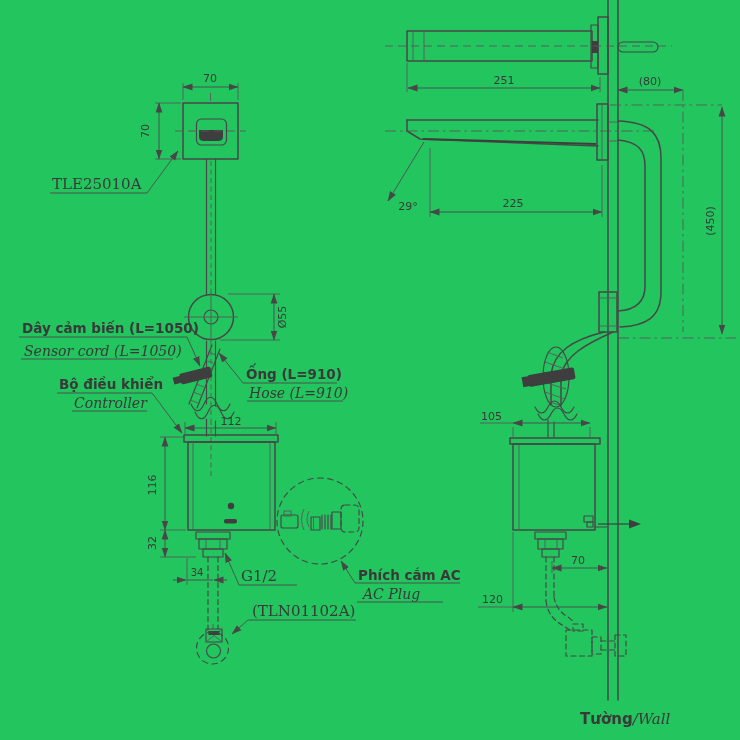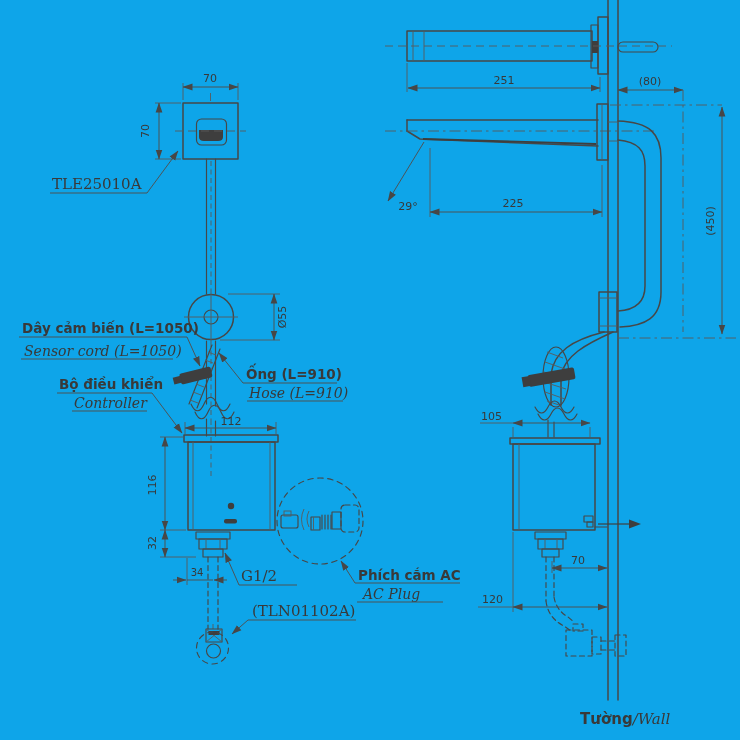--- a/index.html
+++ b/index.html
@@ -1,16 +1,16 @@
 <!DOCTYPE html>
 <html><head>
 <meta charset="utf-8">
 <style>
   html,body{margin:0;padding:0;background:#ffffff}
-  .page{width:740px;height:740px;background:#0ea5e9;position:relative;overflow:hidden;
+  .page{width:740px;height:740px;background:#22c55e;position:relative;overflow:hidden;
         font-family:"DejaVu Sans","Liberation Sans",sans-serif}
   svg{display:block}
   .ol{fill:none;stroke:#474747;stroke-width:1.5;stroke-linejoin:round;stroke-linecap:round}
   .o2{fill:none;stroke:#474747;stroke-width:1.15;stroke-linejoin:round;stroke-linecap:round}
   .thin{fill:none;stroke:#5a5a5a;stroke-width:0.9}
   .dim{fill:none;stroke:#4f4f4f;stroke-width:0.95}
   .dsh{stroke-dasharray:8 5}
   .cl{stroke-dasharray:11 4 2.5 4}
   .hid{stroke-dasharray:5 3.5}
   .dc{stroke-dasharray:5.5 4.5}

